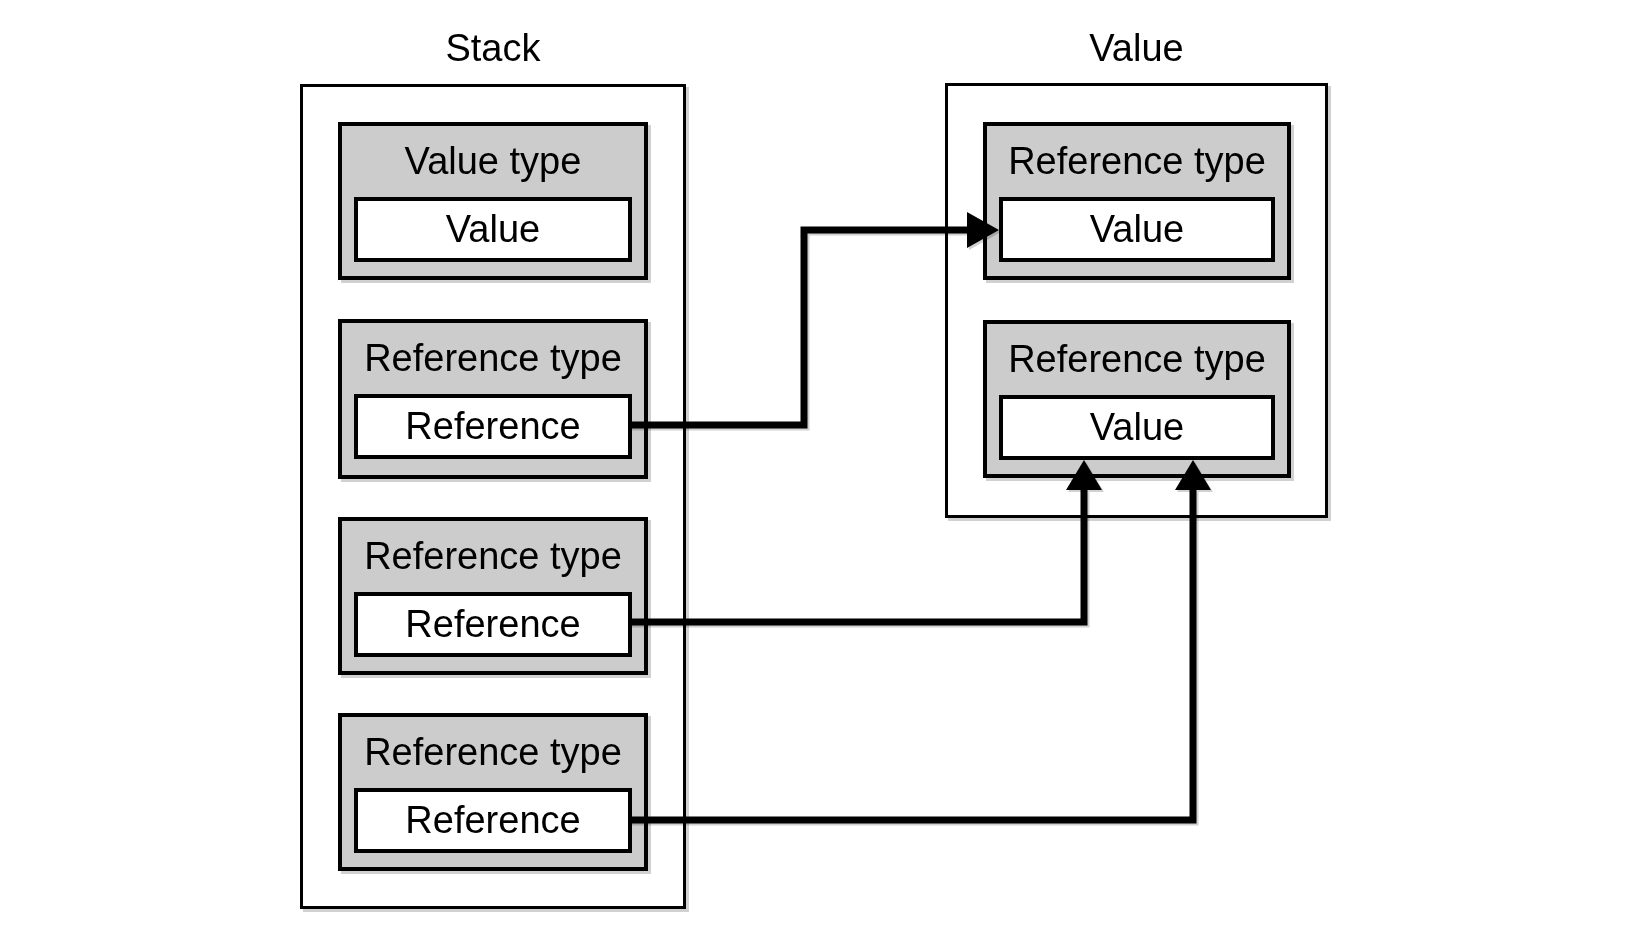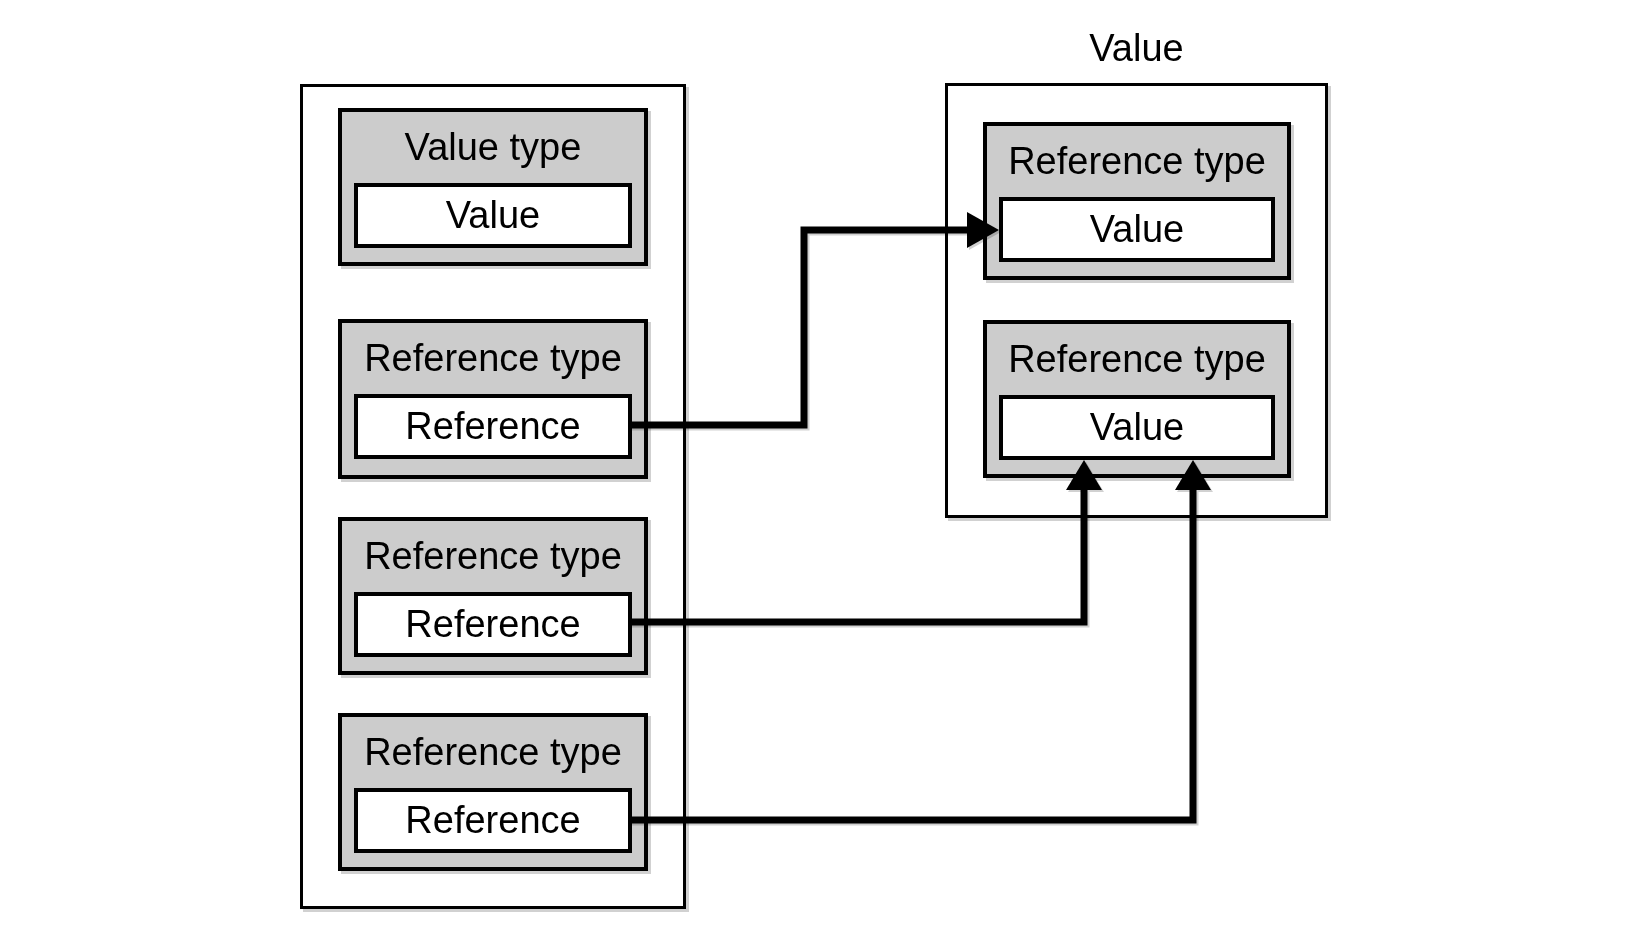--- a/index.html
+++ b/index.html
@@ -60,26 +60,27 @@
     filter: drop-shadow(2px 2px 0 rgba(0,0,0,0.18));
   }
   svg.arrows polyline { fill: none; stroke: #000; stroke-width: 7; }
   svg.arrows polygon { fill: #000; stroke: none; }
 </style>
 </head>
 <body>
 
 <div class="canvas">
 
+  <div class="region-title" style="left:300px; top:26px; width:386px;">Stack</div>
   <div class="region-title" style="left:945px; top:26px; width:383px;">Value</div>
 
   <div class="container-box" style="left:300px; top:84px; width:386px; height:825px;"></div>
   <div class="container-box" style="left:945px; top:83px; width:383px; height:435px;"></div>
 
-  <div class="type-box" style="left:338px; top:108px; width:310px; height:158px;">
+  <div class="type-box" style="left:338px; top:122px; width:310px; height:158px;">
     <div class="type-label">Value type</div>
     <div class="slot-box">Value</div>
   </div>
 
   <div class="type-box" style="left:338px; top:319px; width:310px; height:160px;">
     <div class="type-label">Reference type</div>
     <div class="slot-box">Reference</div>
   </div>
 
   <div class="type-box" style="left:338px; top:517px; width:310px; height:158px;">

